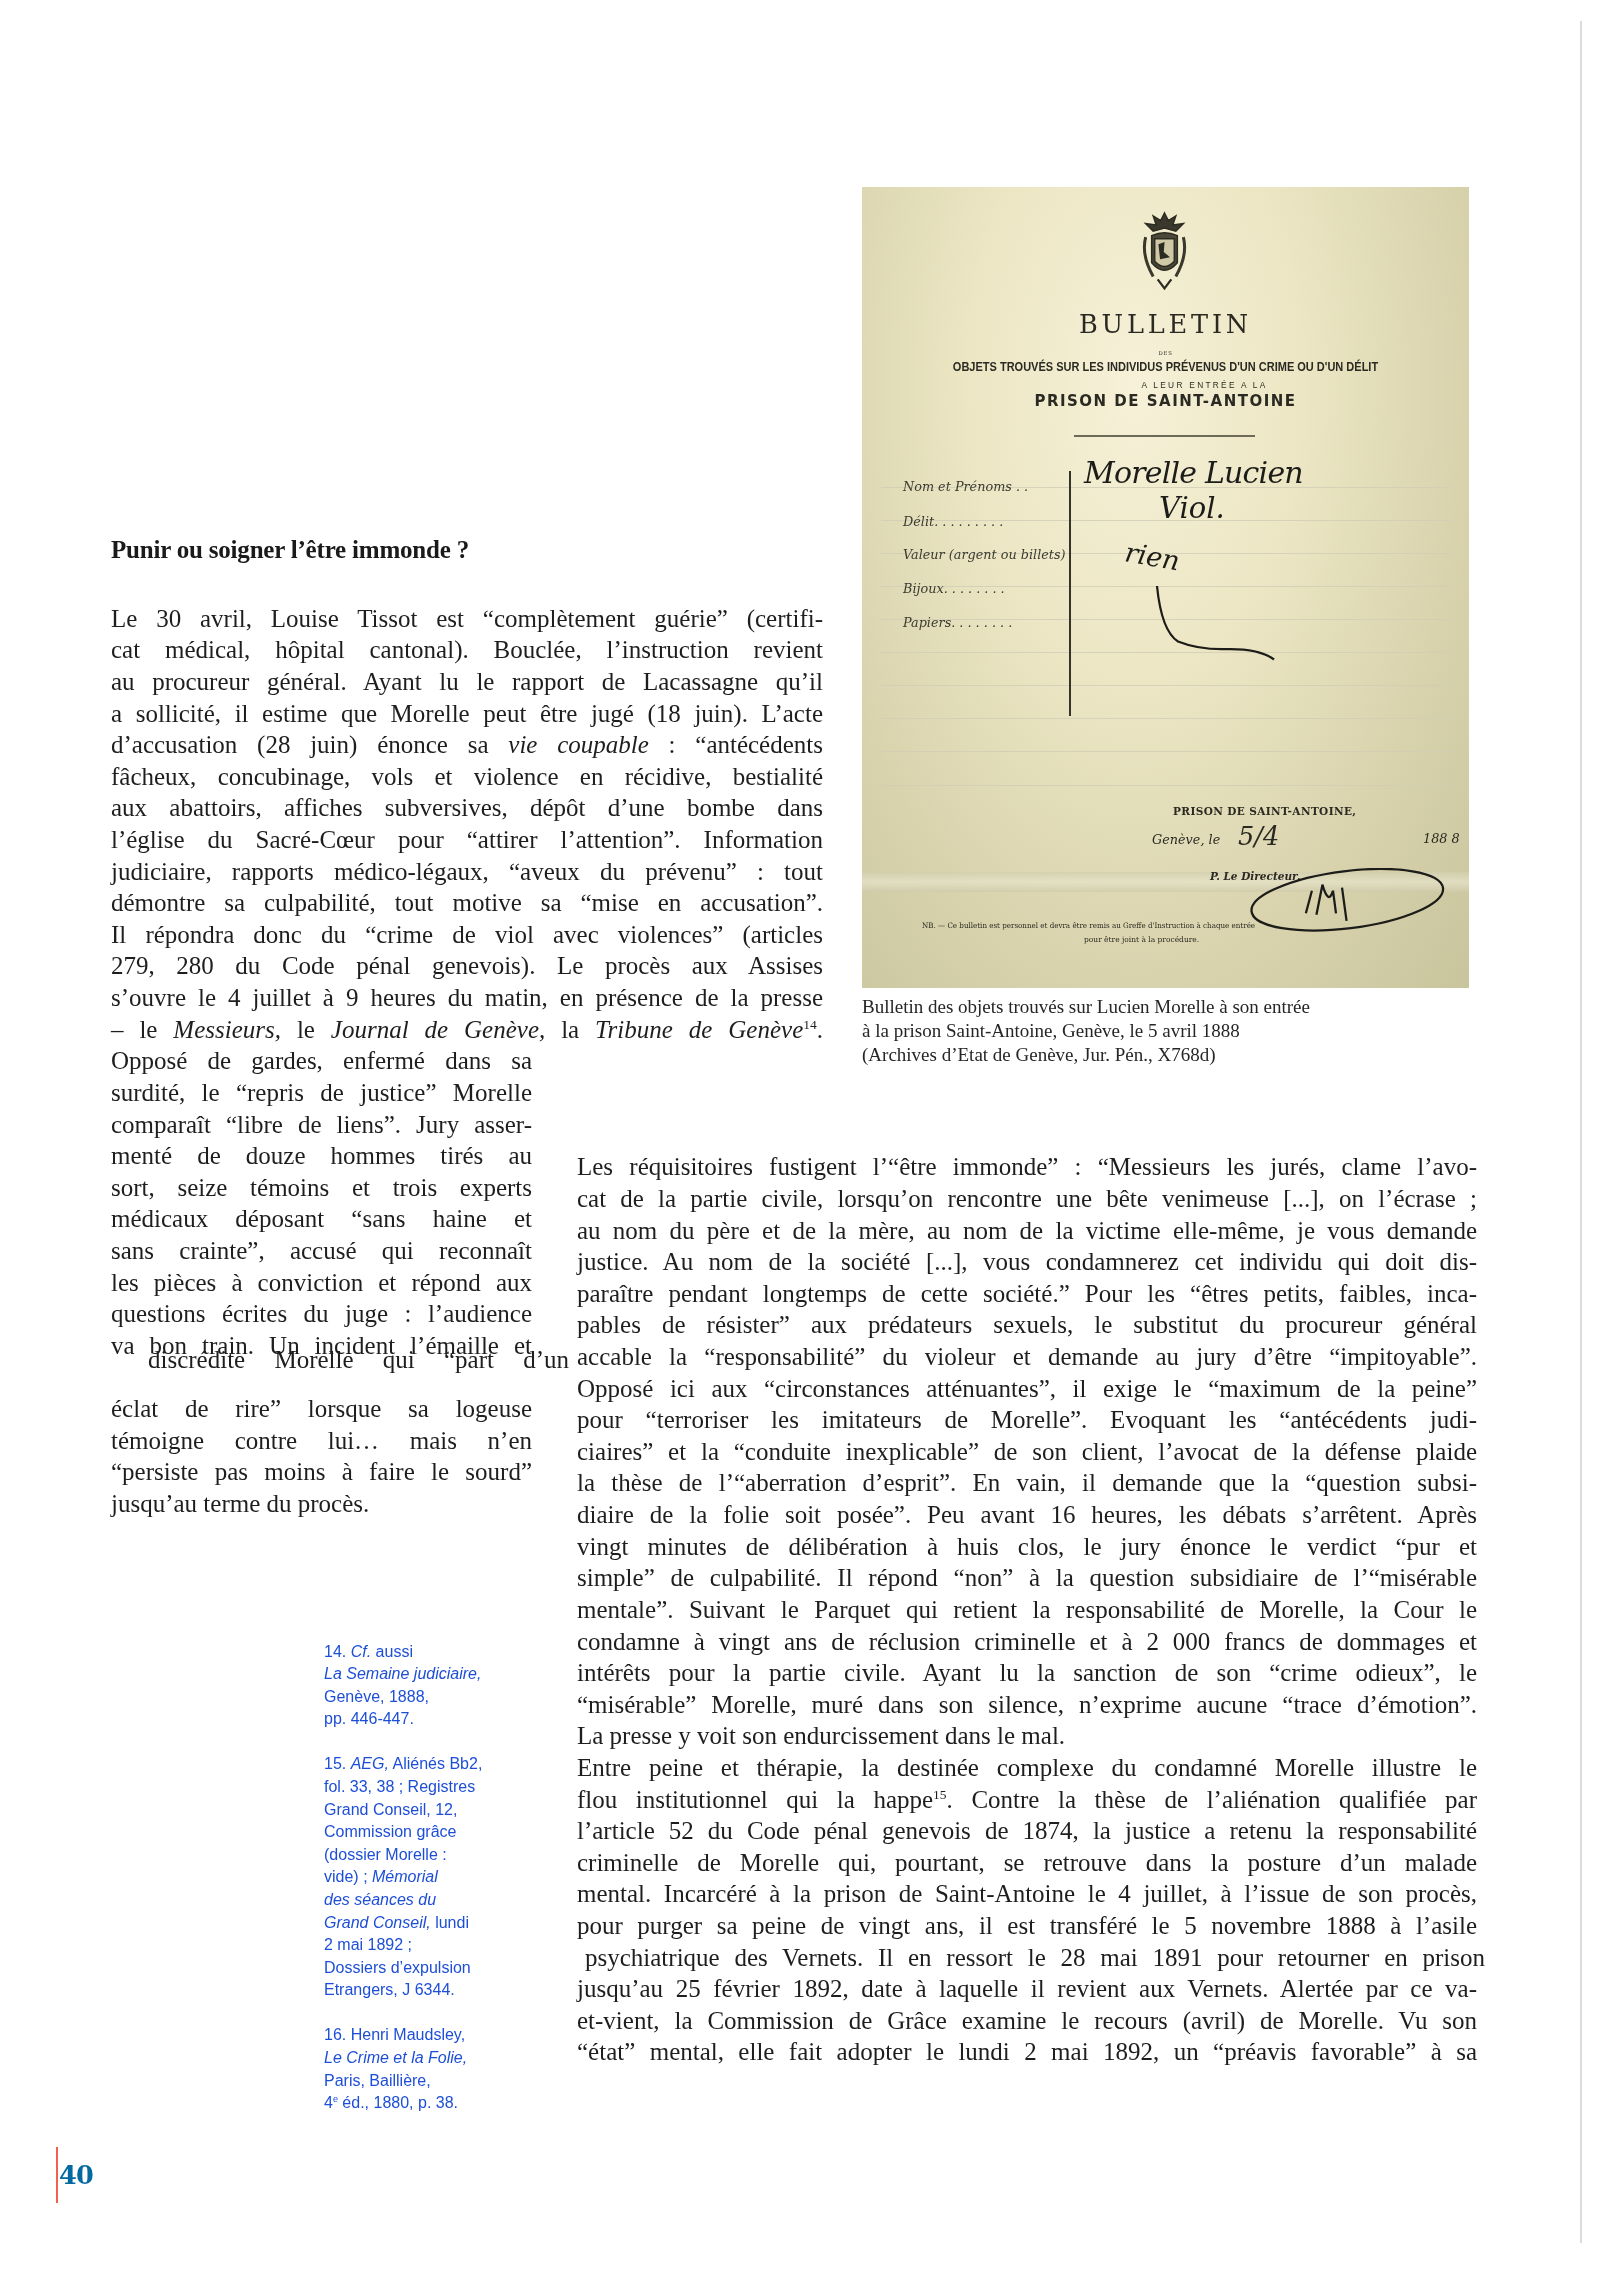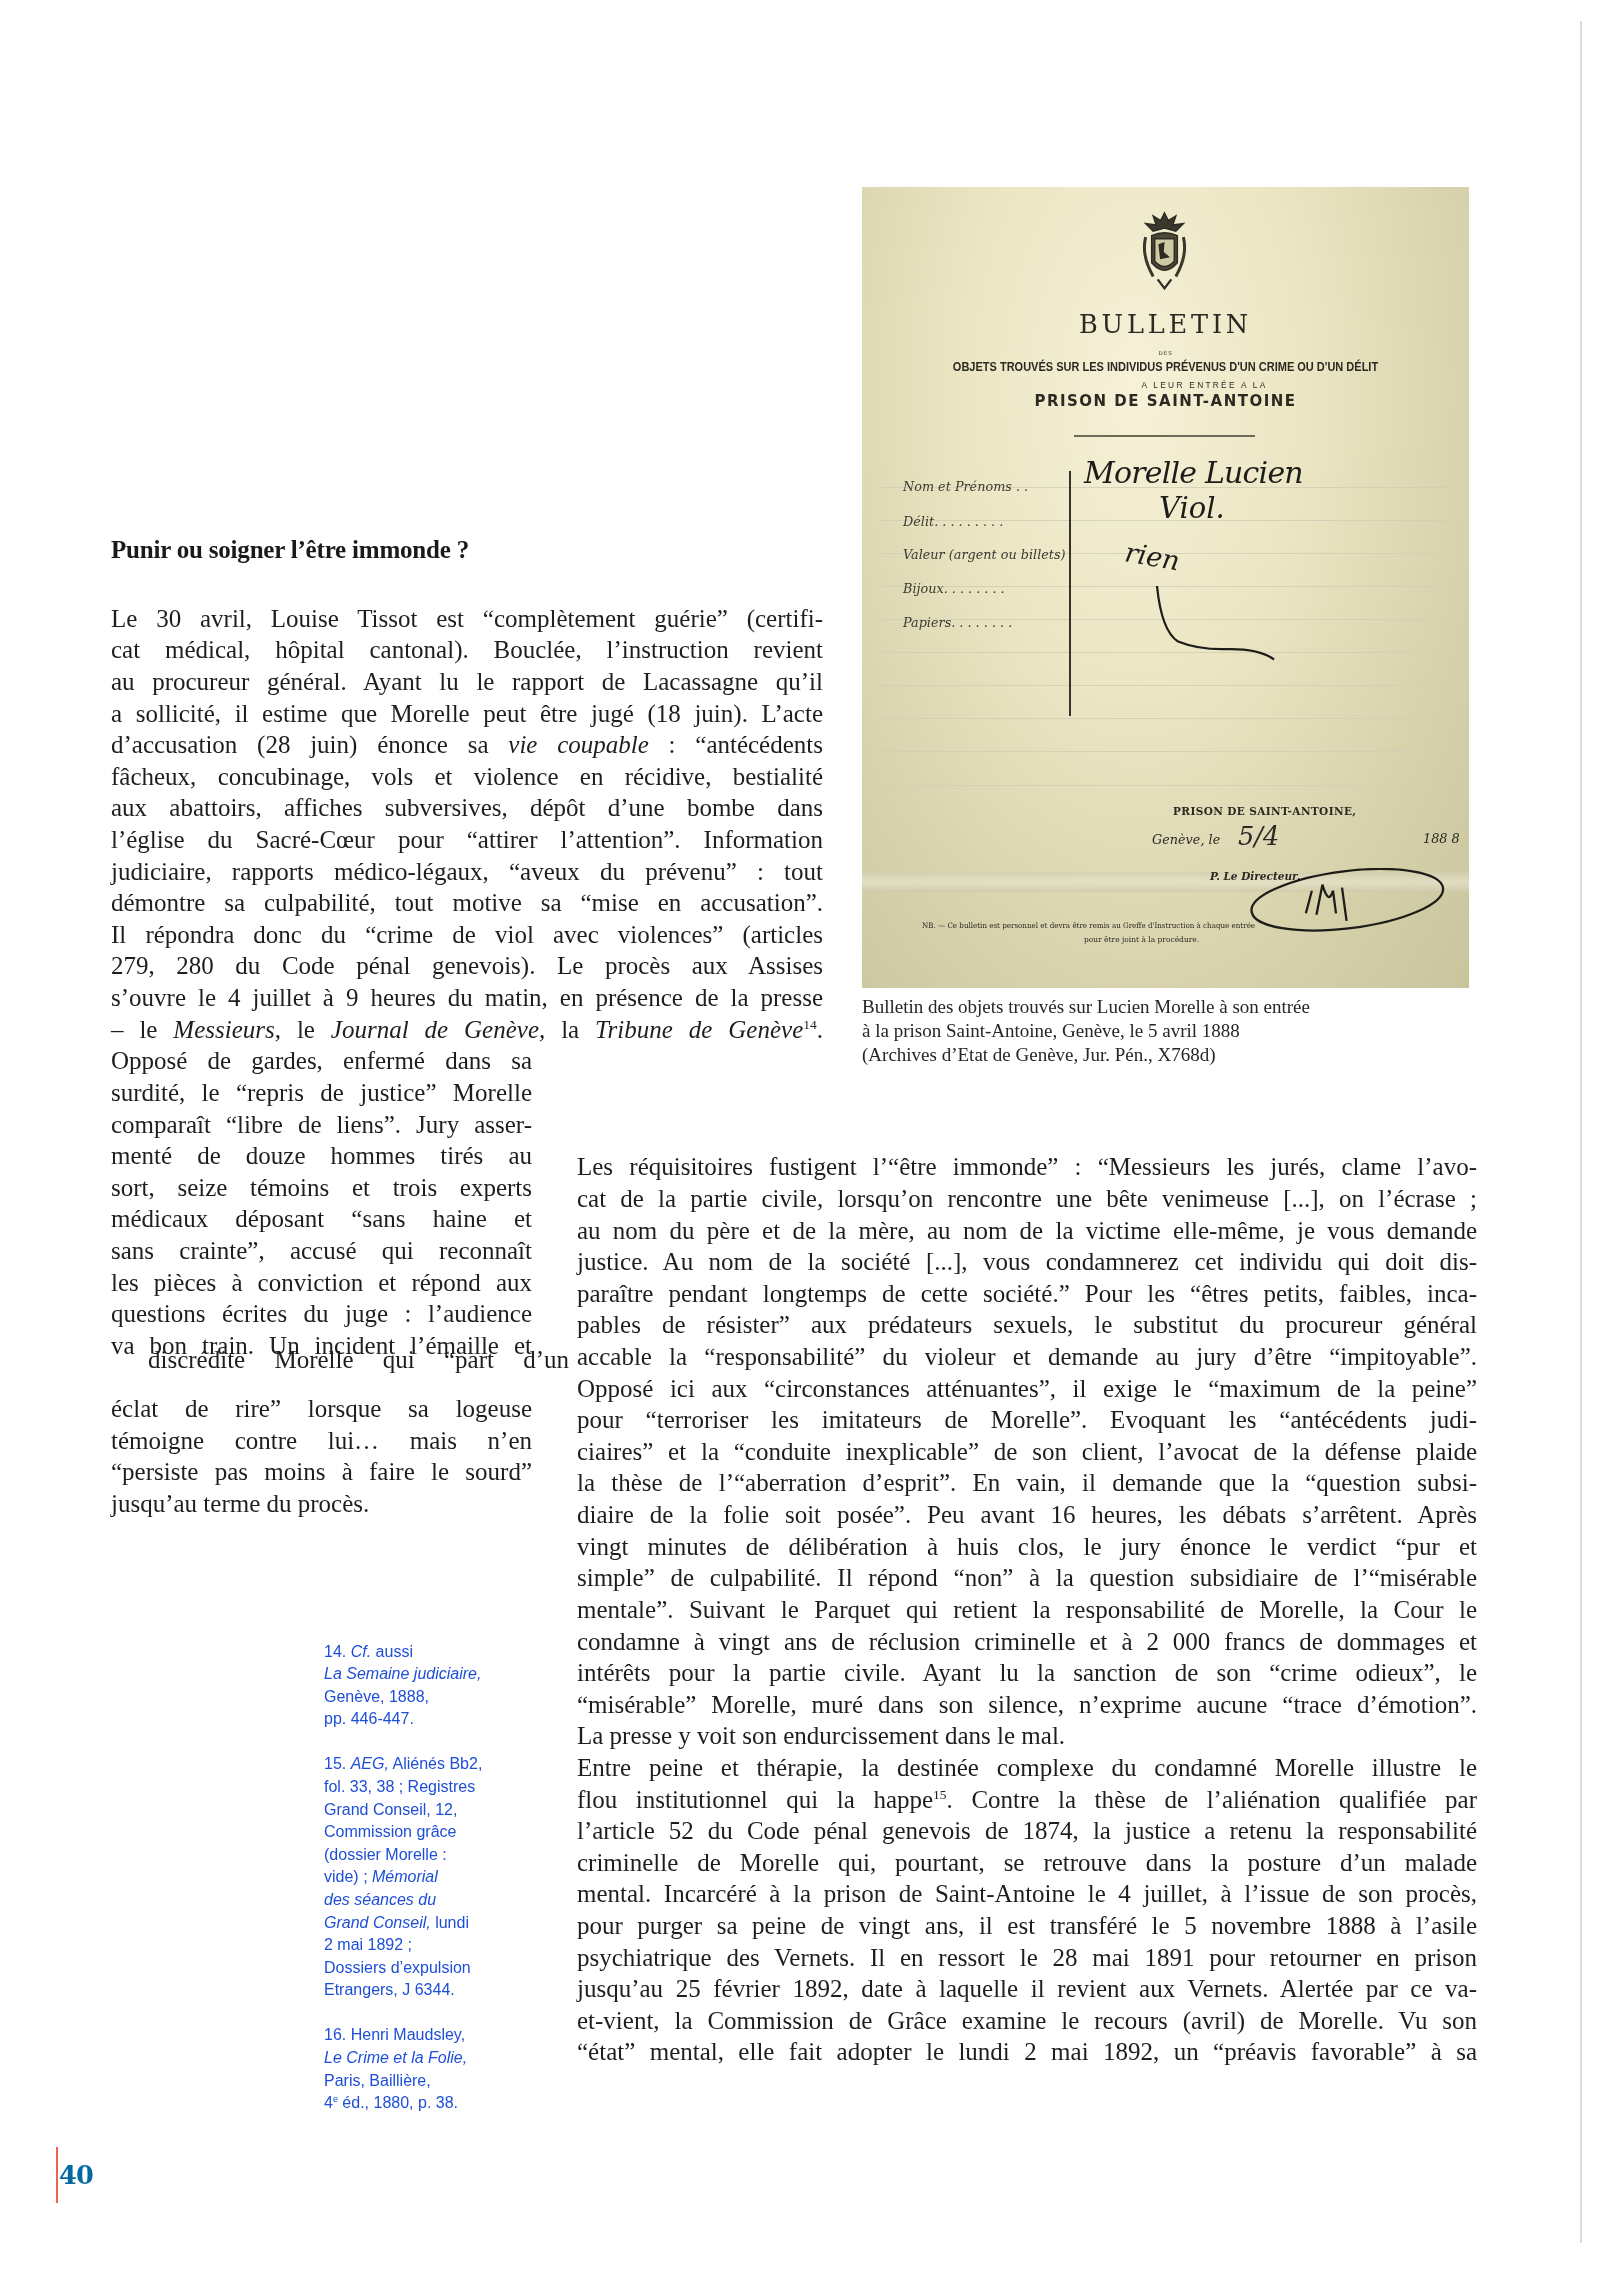--- a/index.html
+++ b/index.html
@@ -227,21 +227,21 @@
   <div class="line c2" style="top: 1626px; word-spacing: 0px;">condamne à vingt ans de réclusion criminelle et à 2 000 francs de dommages et</div>
   <div class="line c2" style="top: 1657px; word-spacing: 0px;">intérêts pour la partie civile. Ayant lu la sanction de son “crime odieux”, le</div>
   <div class="line c2" style="top: 1689px; word-spacing: 0px;">“misérable” Morelle, muré dans son silence, n’exprime aucune “trace d’émotion”.</div>
   <div class="line c2 last" style="top:1720px">La presse y voit son endurcissement dans le mal.</div>
   <div class="line c2" style="top: 1752px; word-spacing: 0px;">Entre peine et thérapie, la destinée complexe du condamné Morelle illustre le</div>
   <div class="line c2" style="top: 1784px; word-spacing: 0px;"><span>flou institutionnel qui la happe</span><sup>15</sup><span>. Contre la thèse de l’aliénation qualifiée par</span></div>
   <div class="line c2" style="top: 1815px; word-spacing: 0px;">l’article 52 du Code pénal genevois de 1874, la justice a retenu la responsabilité</div>
   <div class="line c2" style="top: 1847px; word-spacing: 0px;">criminelle de Morelle qui, pourtant, se retrouve dans la posture d’un malade</div>
   <div class="line c2" style="top: 1878px; word-spacing: 0px;">mental. Incarcéré à la prison de Saint-Antoine le 4 juillet, à l’issue de son procès,</div>
   <div class="line c2" style="top: 1910px; word-spacing: 0px;">pour purger sa peine de vingt ans, il est transféré le 5 novembre 1888 à l’asile</div>
-  <div class="line c2" style="top: 1942px; word-spacing: 0px;">psychiatrique des Vernets. Il en ressort le 28 mai 1891 pour retourner en prison</div>
+  <div class="line c2" style="top: 1942px; word-spacing: 0px; margin-left: 8px;">psychiatrique des Vernets. Il en ressort le 28 mai 1891 pour retourner en prison</div>
   <div class="line c2" style="top: 1973px; word-spacing: 0px;">jusqu’au 25 février 1892, date à laquelle il revient aux Vernets. Alertée par ce va-</div>
   <div class="line c2" style="top: 2005px; word-spacing: 0px;">et-vient, la Commission de Grâce examine le recours (avril) de Morelle. Vu son</div>
   <div class="line c2" style="top: 2036px; word-spacing: 0px;">“état” mental, elle fait adopter le lundi 2 mai 1892, un “préavis favorable” à sa</div>
 </div>
 
 <div id="footnotes">
   <div class="fn" style="top:1641px"><span>14. </span><i>Cf.</i><span> aussi</span></div>
   <div class="fn" style="top:1663px"><i>La Semaine judiciaire,</i></div>
   <div class="fn" style="top:1686px">Genève, 1888,</div>
   <div class="fn" style="top:1708px">pp. 446-447.</div>

